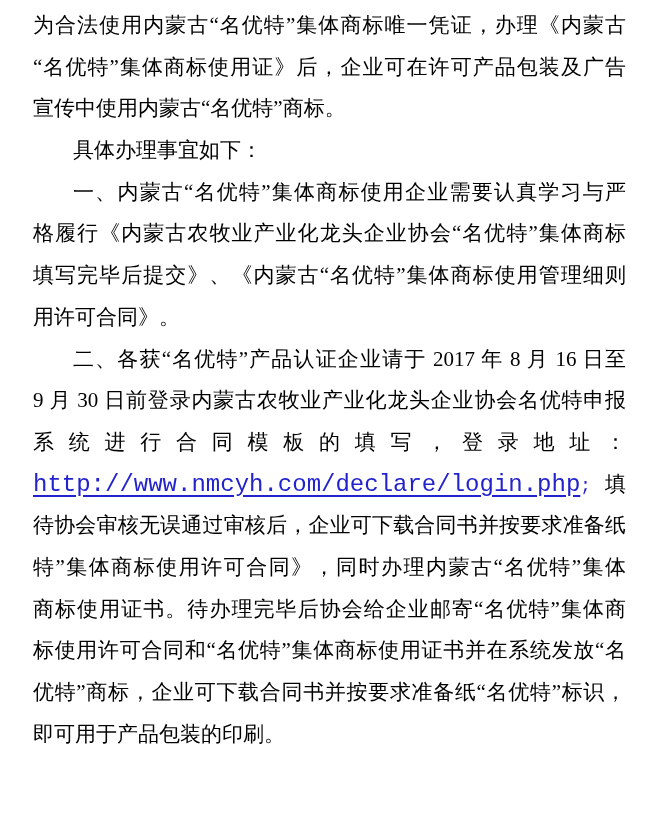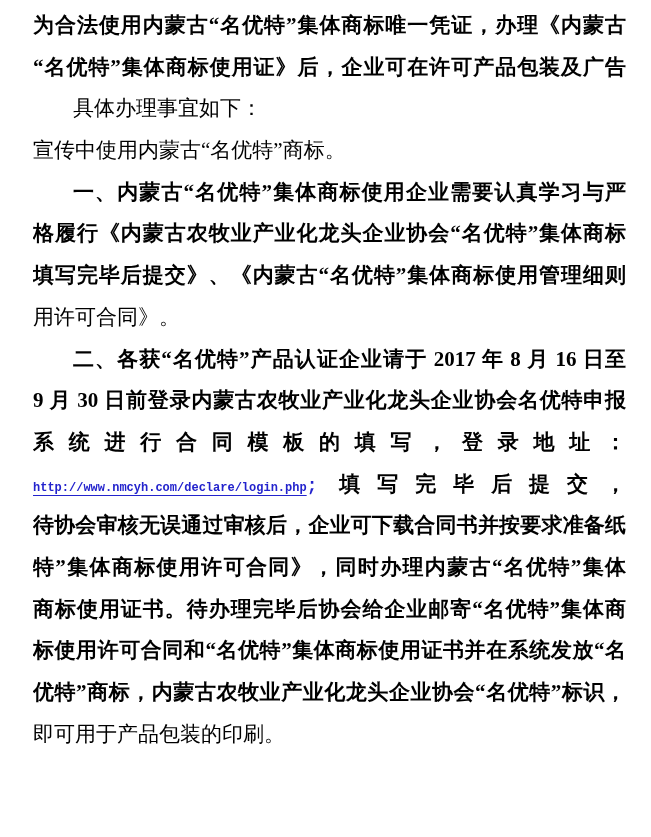--- a/index.html
+++ b/index.html
@@ -23,55 +23,54 @@
     line-height: 41.7px;
     overflow: hidden;
     white-space: normal;
     text-align: left;
     letter-spacing: 0;
   }
   .fill {
     text-align: justify;
     text-align-last: justify;
     text-justify: inter-character;
-    font-weight: bold;
   }
   .indent {
     text-indent: 40px;
   }
   .link {
     font-family: "Liberation Mono", "DejaVu Sans Mono", monospace;
-    font-size: 12px;
+    font-size: 24px;
     color: #2323cd;
     text-decoration: underline;
     text-underline-offset: 4px;
     cursor: pointer;
   }
   .link-semi {
     font-family: "Liberation Mono", "DejaVu Sans Mono", monospace;
     font-size: 17.5px;
     color: #2323cd;
     text-decoration: none;
   }
 </style>
 </head>
 <body>
 
 <div class="doc">
   <div class="line fill">为合法使用内蒙古“名优特”集体商标唯一凭证，办理《内蒙古</div>
   <div class="line fill">“名优特”集体商标使用证》后，企业可在许可产品包装及广告</div>
+  <div class="line">宣传中使用内蒙古“名优特”商标。</div>
   <div class="line indent">具体办理事宜如下：</div>
-  <div class="line">宣传中使用内蒙古“名优特”商标。</div>
   <div class="line indent fill">一、内蒙古“名优特”集体商标使用企业需要认真学习与严</div>
   <div class="line fill">格履行《内蒙古农牧业产业化龙头企业协会“名优特”集体商标</div>
   <div class="line fill">填写完毕后提交》、《内蒙古“名优特”集体商标使用管理细则（试</div>
   <div class="line">用许可合同》。</div>
   <div class="line indent fill">二、各获“名优特”产品认证企业请于 2017 年 8 月 16 日至</div>
   <div class="line fill">9 月 30 日前登录内蒙古农牧业产业化龙头企业协会名优特申报</div>
   <div class="line fill">系统进行合同模板的填写，登录地址：</div>
   <div class="line fill"><span class="link">http://www.nmcyh.com/declare/login.php</span><span class="link-semi">;</span><span> 填写完毕后提交，</span></div>
   <div class="line fill">待协会审核无误通过审核后，企业可下载合同书并按要求准备纸</div>
   <div class="line fill">特”集体商标使用许可合同》，同时办理内蒙古“名优特”集体</div>
   <div class="line fill">商标使用证书。待办理完毕后协会给企业邮寄“名优特”集体商</div>
   <div class="line fill">标使用许可合同和“名优特”集体商标使用证书并在系统发放“名</div>
-  <div class="line fill">优特”商标，内蒙古农牧业产业化龙头企业协会“名优特”标识，</div>
+  <div class="line fill">优特”商标，企业可下载合同书并按要求准备纸“名优特”标识，</div>
   <div class="line">即可用于产品包装的印刷。</div>
 </div>
 
 </body></html>

